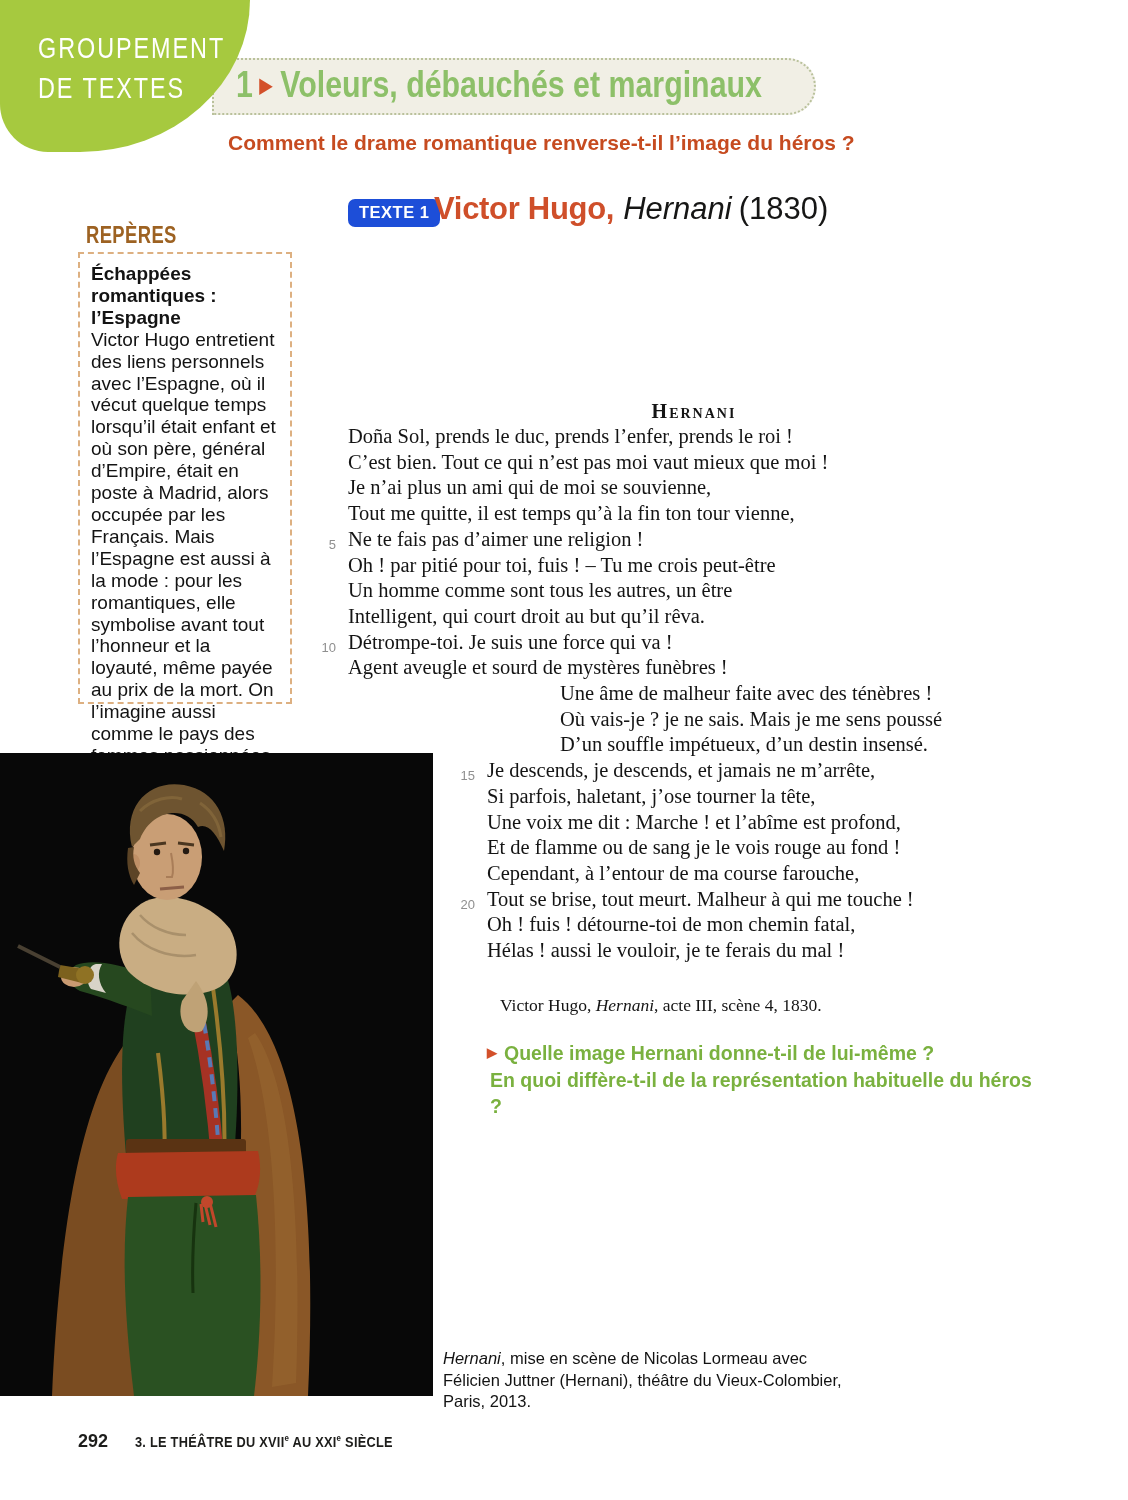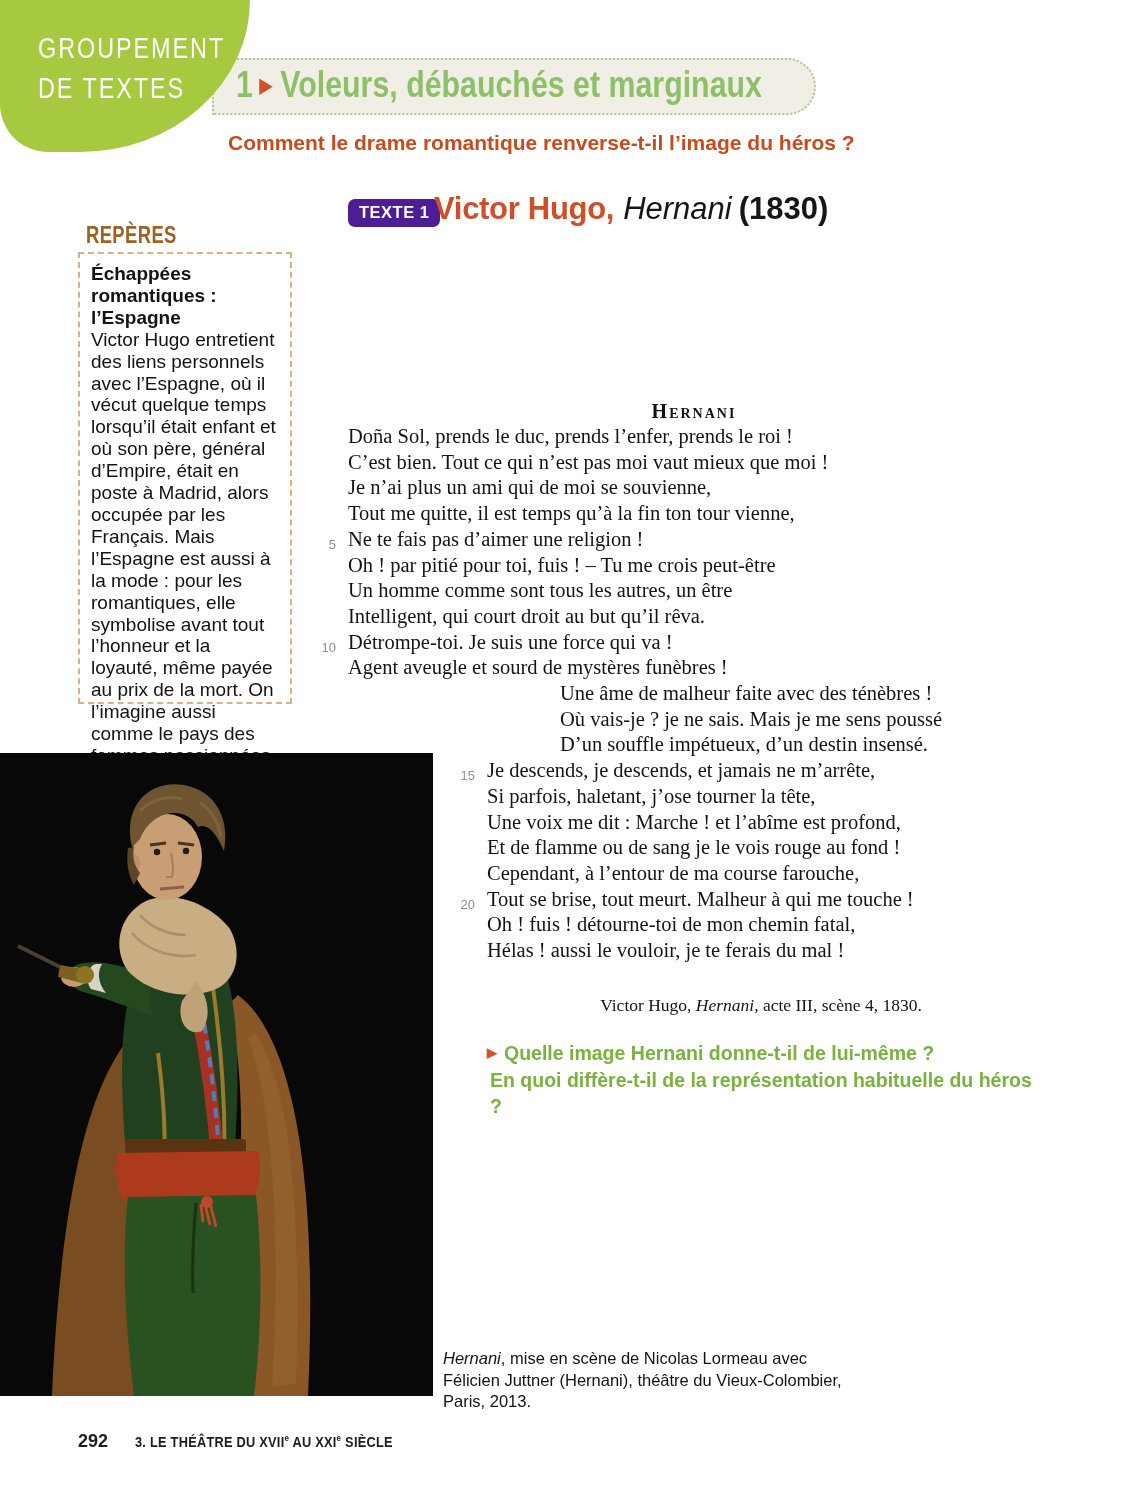--- a/index.html
+++ b/index.html
@@ -25,46 +25,46 @@
 
   
   .rep-label{position:absolute;left:86px;top:222px;font-size:23px;font-weight:700;color:#9d6222;
              letter-spacing:.5px;transform:scaleX(.8);transform-origin:left top;white-space:nowrap;}
   .rep-box{position:absolute;left:78px;top:252px;width:214px;height:452px;border:2px dashed #ddb081;
            padding:9px 11px 0 11px;box-sizing:border-box;font-size:19px;line-height:21.9px;color:#131313;}
   .rep-title{font-weight:700;}
   .rep-body{margin-top:0;}
 
   
-  .badge{position:absolute;left:348px;top:199px;background:#4c1d95;color:#ffffff;font-size:16.5px;
+  .badge{position:absolute;left:348px;top:199px;background:#1d4ed8;color:#ffffff;font-size:16.5px;
          font-weight:700;letter-spacing:.5px;padding:4px 11px 5px 11px;border-radius:7px;}
   .heading{position:absolute;left:434px;top:191px;font-size:31px;white-space:nowrap;}
   .heading .author{font-weight:700;color:#cf4f2a;letter-spacing:-.3px;}
   .heading .work{font-style:italic;color:#161615;font-weight:500;margin-left:9px;}
-  .heading .year{color:#161615;margin-left:7px;font-weight:700;}
+  .heading .year{color:#161615;margin-left:7px;font-weight:400;}
 
   .intro{position:absolute;left:348px;top:256px;width:690px;font-style:italic;font-size:19.5px;
          line-height:27.4px;color:#141413;}
 
   
   .speaker{position:absolute;left:348px;top:400px;width:692px;text-align:center;
            font-family:"Liberation Serif",serif;font-variant:small-caps;font-weight:600;
            font-size:20px;letter-spacing:2px;color:#141414;}
   .poem{position:absolute;left:0;top:424px;width:1128px;}
   .pl{position:relative;font-family:"Liberation Serif",serif;font-size:20.5px;line-height:25.7px;
       color:#141414;white-space:nowrap;}
   .pl.a{padding-left:348px;}
   .pl.b{padding-left:560px;}
   .pl.c{padding-left:487px;}
   .num{position:absolute;width:30px;text-align:right;font-family:"Liberation Sans",sans-serif;
        font-size:13px;color:#8f8f8f;top:5px;}
   .pl.a .num{left:306px;}
   .pl.c .num{left:445px;}
 
-  .attribution{position:absolute;left:500px;top:995px;width:522px;text-align:center;
+  .attribution{position:absolute;left:500px;top:995px;width:522px;text-align:left;
                font-family:"Liberation Serif",serif;font-size:17.5px;color:#141414;}
   .attribution .it{font-style:italic;}
 
   .questions{position:absolute;left:487px;top:1040px;width:560px;font-size:19.5px;line-height:26.5px;
              font-weight:700;color:#7ab13f;}
   .q-arrow{color:#d3502a;font-size:13px;margin-right:7px;vertical-align:3px;}
   .q2{margin-left:3px;}
 
   
   .photo{position:absolute;left:0;top:753px;width:433px;height:643px;display:block;}

